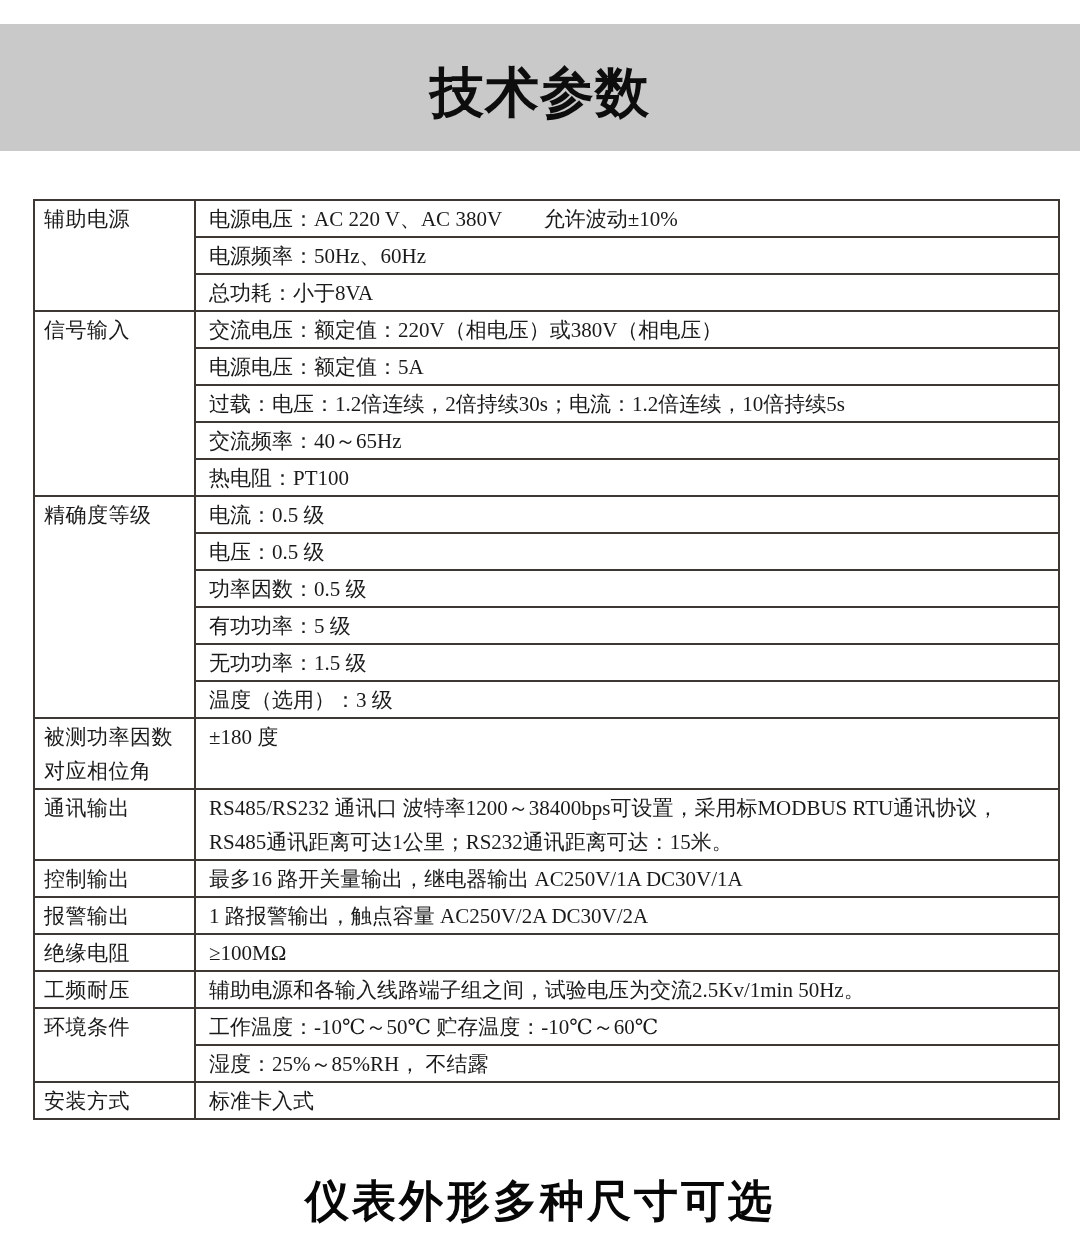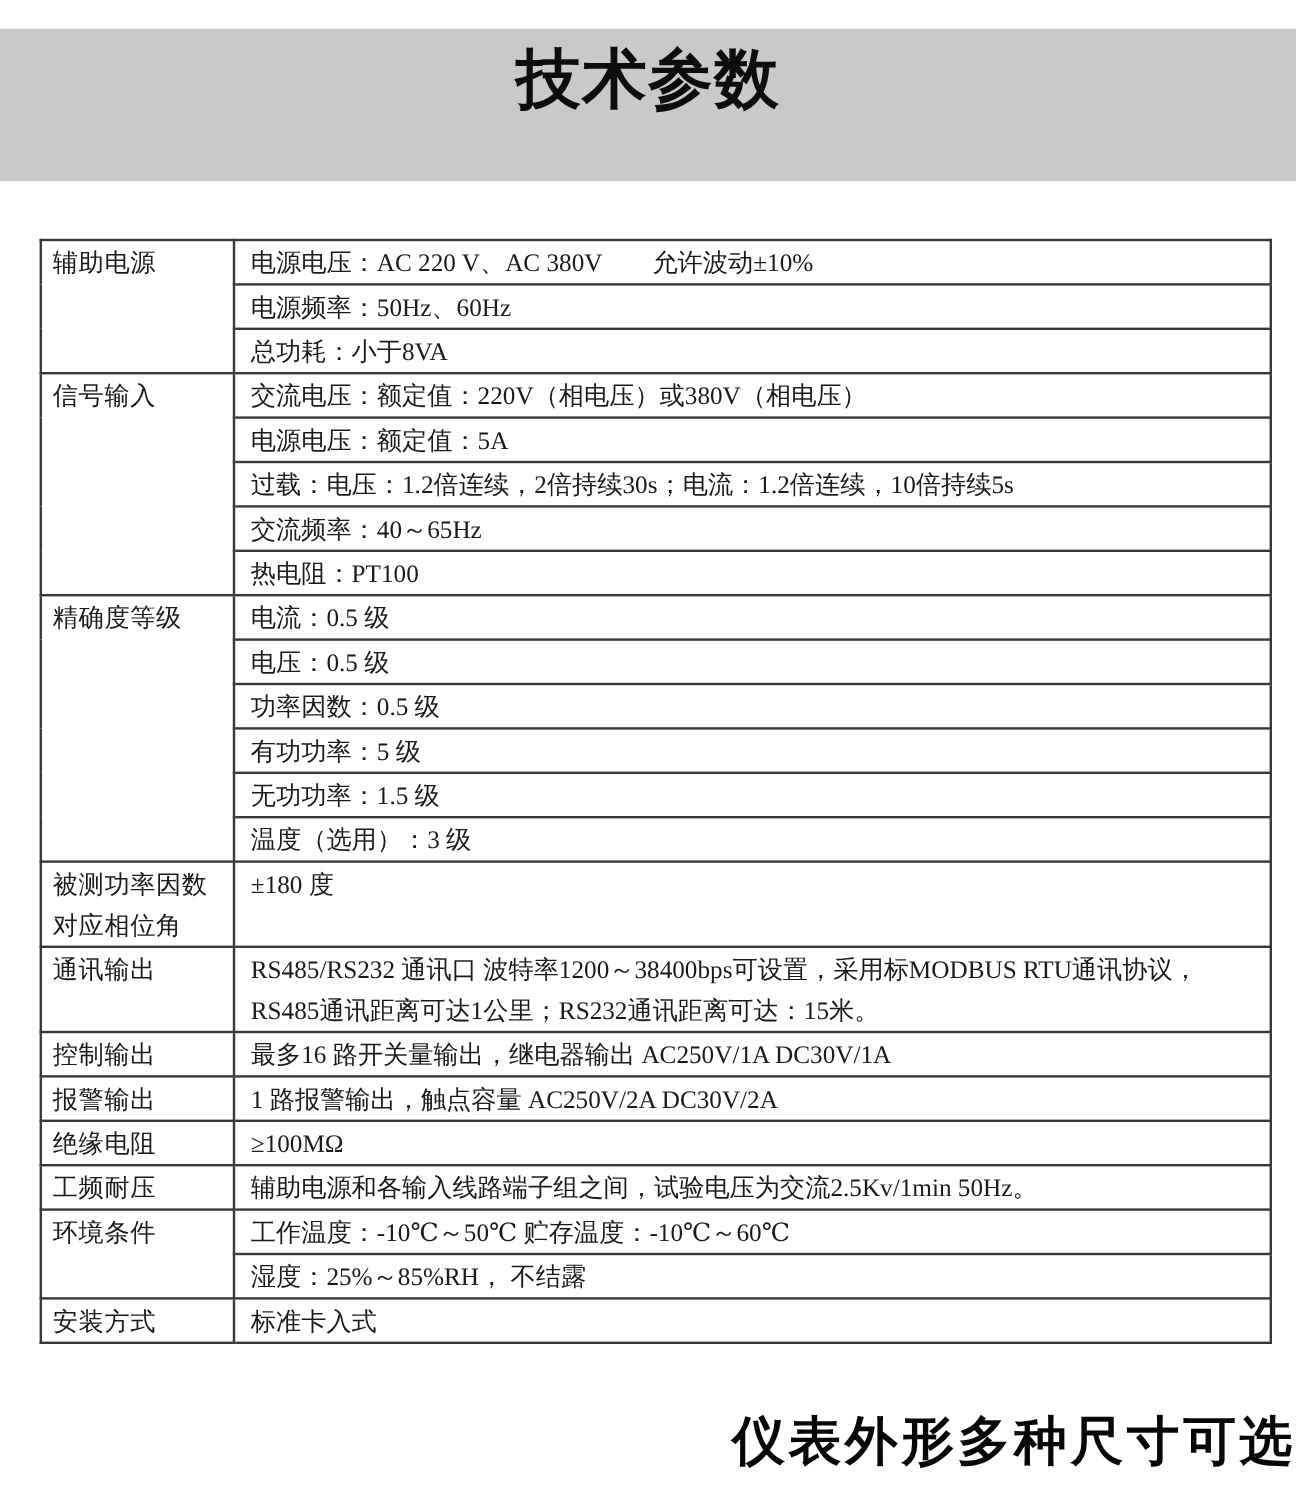--- a/index.html
+++ b/index.html
@@ -28,20 +28,21 @@
     overflow: hidden;
   }
   .banner-title {
     font-family: "Liberation Sans", "DejaVu Sans", sans-serif;
     font-weight: 900;
     font-size: 54px;
     line-height: 58px;
     letter-spacing: 1px;
     color: #0d0d0d;
     padding-top: 13px;
+    margin-top: 26px;
   }
   .banner-subtitle {
     font-family: "Liberation Sans", "DejaVu Sans", sans-serif;
     font-size: 23px;
     line-height: 26px;
     margin-top: 2px;
     color: #141414;
   }
   
   table.spec-table {
@@ -64,21 +65,21 @@
     border-radius: 24px;
   }
   td.value-cell {
     padding: 1px 10px 0 13px;
     white-space: pre-wrap;
     word-break: break-word;
   }
   
   .footer-heading {
     margin-top: 52px;
-    text-align: right;
+    text-align: center;
     font-family: "Liberation Sans", "DejaVu Sans", sans-serif;
     font-weight: 900;
     font-size: 44px;
     letter-spacing: 3px;
     color: #070707;
   }
 </style>
 </head>
 <body style="--banner-bg: #c9c9c9; --border: #3d3833; --text: #1a1a1a;">
 

